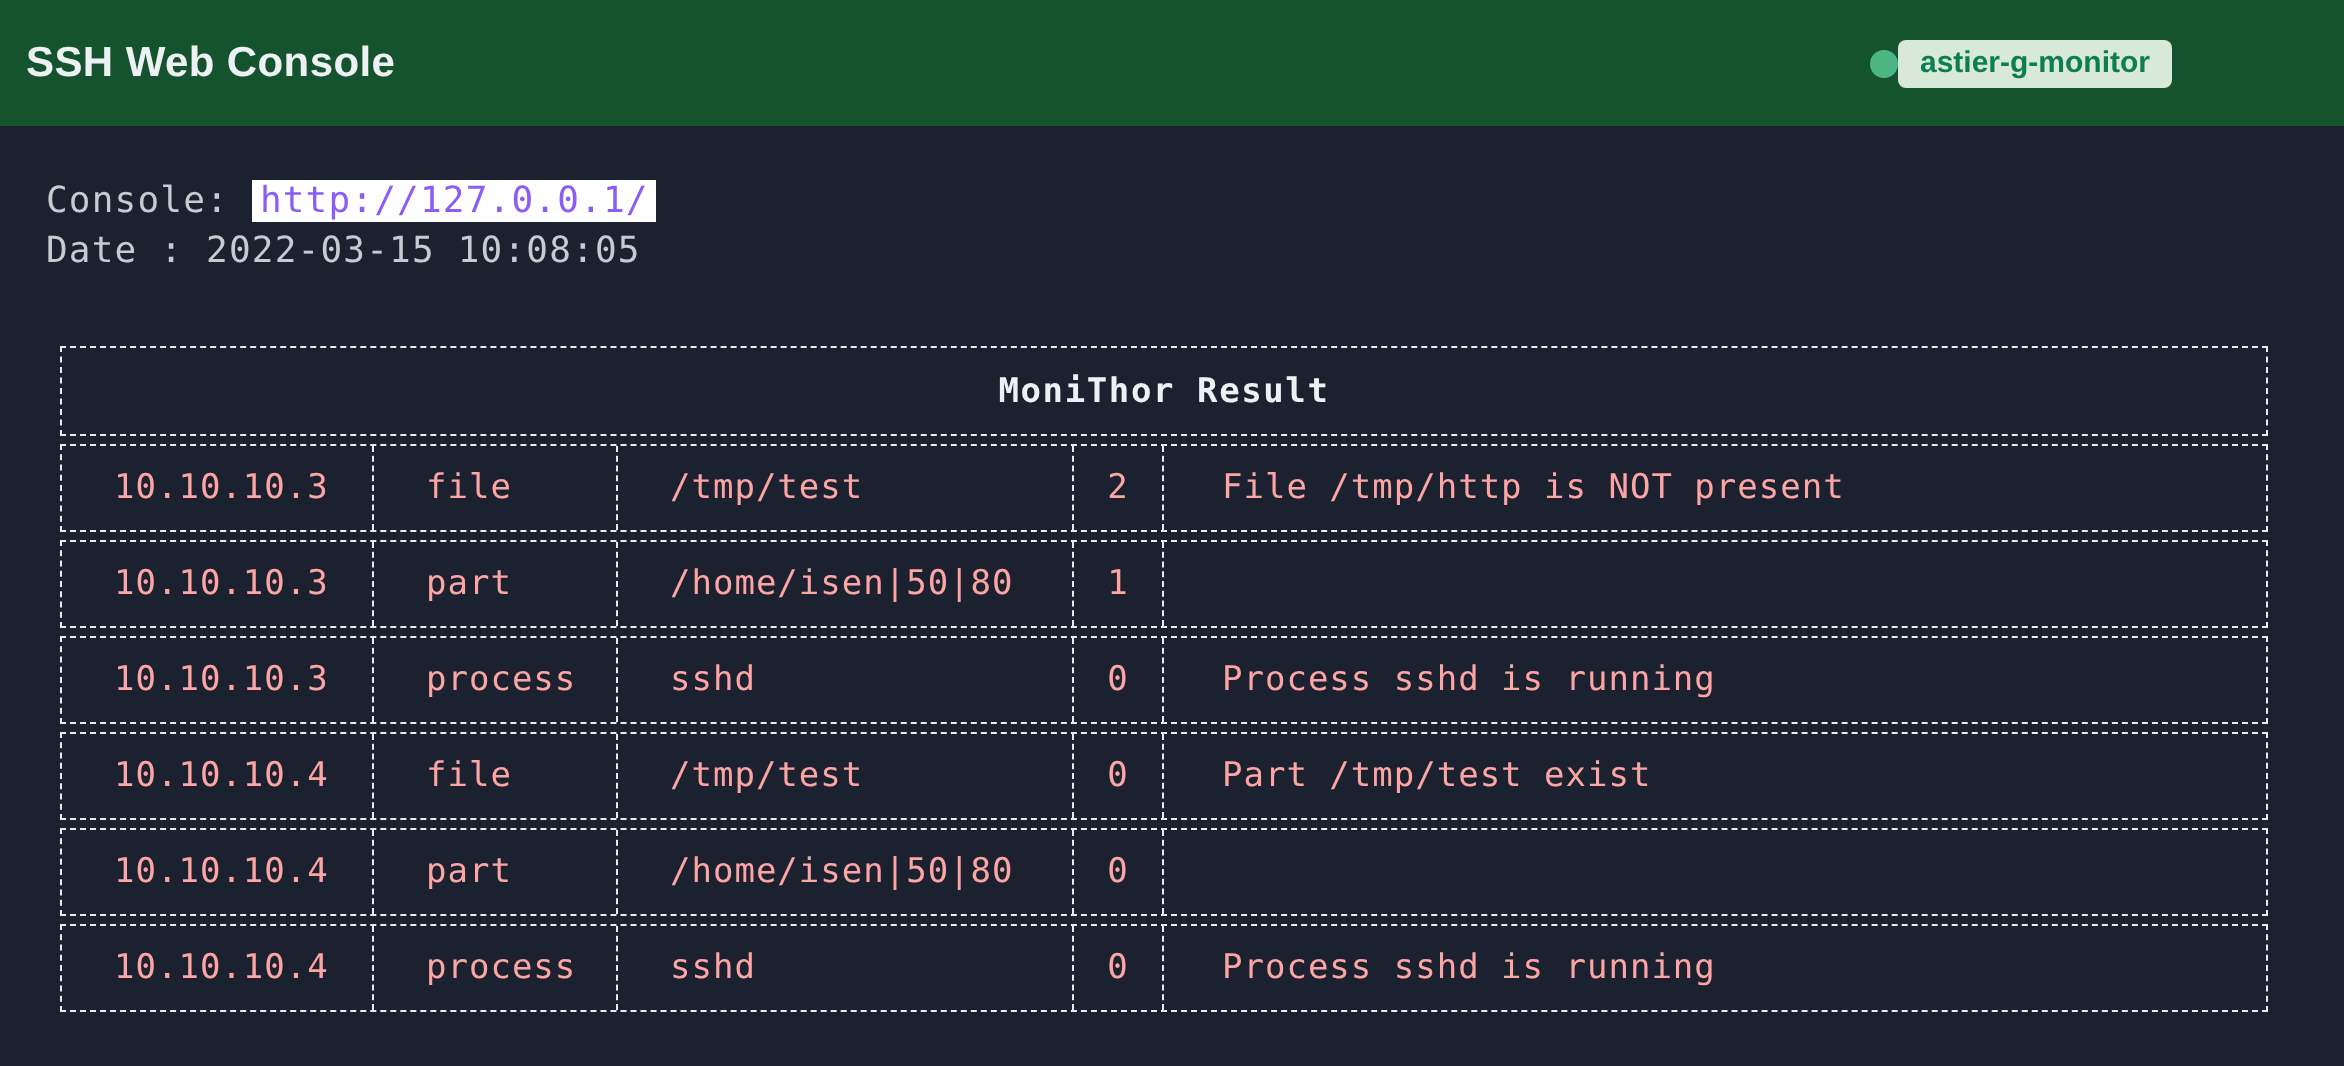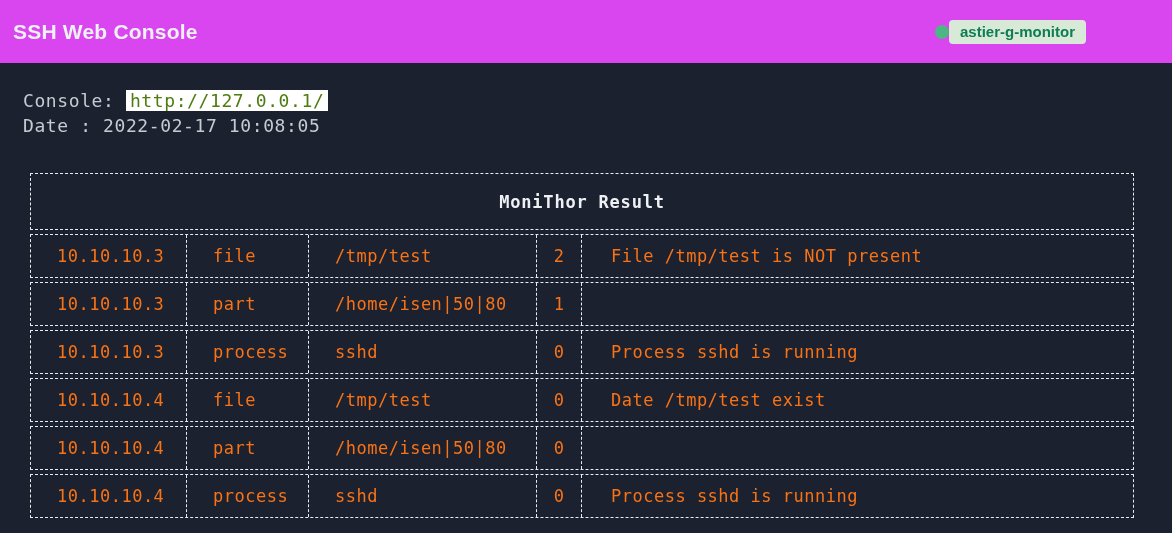--- a/index.html
+++ b/index.html
@@ -5,21 +5,21 @@
   * { box-sizing: border-box; margin: 0; padding: 0; }
   html, body { width: 1172px; height: 533px; }
   body {
     background: #1b212e;
     overflow: hidden;
     font-family: "DejaVu Sans Mono", monospace;
   }
   
   .app-header {
     height: 63px;
-    background: #d946ef;
+    background: #14532d;
     display: flex;
     align-items: center;
     justify-content: space-between;
     padding: 0 86px 0 13px;
   }
   .app-title {
     font-family: "Liberation Sans", sans-serif;
     font-size: 21px;
     font-weight: bold;
     color: #eef1f3;
@@ -44,49 +44,49 @@
   .main-area { padding: 25px 0 0 23px; }
   .info-line {
     font-size: 18px;
     letter-spacing: 0.6px;
     line-height: 25px;
     color: #c7cbd1;
     white-space: pre;
   }
   .refresh-url {
     background: #ffffff;
-    color: #4d7c0f;
+    color: #8b5cf6;
     text-decoration: none;
     padding: 0 4px;
   }
   
   .result-table {
     width: 1104px;
     margin: 35px 0 0 7px;
   }
   .table-title {
     border: 1px dashed #e9ebee;
-    height: 57px;
+    height: 45px;
     margin-bottom: 4px;
     display: flex;
     align-items: center;
     justify-content: center;
     font-size: 17px;
     font-weight: bold;
     letter-spacing: 0.8px;
     color: #eef1f4;
   }
   .t-row {
     border: 1px dashed #e9ebee;
     height: 44px;
     margin-bottom: 4px;
     display: flex;
     font-size: 17px;
     letter-spacing: 0.5px;
-    color: #f97316;
+    color: #fca5a5;
     white-space: pre;
   }
   .t-row:last-child { margin-bottom: 0; }
   .cell {
     display: flex;
     align-items: center;
     padding-left: 26px;
     overflow: hidden;
   }
   .cell.divided { border-right: 1px dashed #e9ebee; }
@@ -102,26 +102,26 @@
 <header class="app-header">
   <div class="app-title">SSH Web Console</div>
   <div class="status-area">
     <span class="status-dot" style="background: rgb(77, 183, 131);"></span>
     <span class="host-badge" style="background: rgb(216, 233, 216); color: rgb(13, 125, 82);">astier-g-monitor</span>
   </div>
 </header>
 
 <main class="main-area">
   <div class="info-line"><span>Console: </span><a href="#" class="refresh-url">http://127.0.0.1/</a></div>
-  <div class="info-line">Date : 2022-02-17 10:08:05</div>
+  <div class="info-line">Date : 2022-03-15 10:08:05</div>
 
   <div class="result-table">
     <div class="table-title">MoniThor Result</div>
     <div id="rows">
-        <div class="t-row"><div class="cell c1 divided">10.10.10.3</div><div class="cell c2 divided">file</div><div class="cell c3 divided">/tmp/test</div><div class="cell c4 divided">2</div><div class="cell c5">File /tmp/test is NOT present</div></div>
+        <div class="t-row"><div class="cell c1 divided">10.10.10.3</div><div class="cell c2 divided">file</div><div class="cell c3 divided">/tmp/test</div><div class="cell c4 divided">2</div><div class="cell c5">File /tmp/http is NOT present</div></div>
         <div class="t-row"><div class="cell c1 divided">10.10.10.3</div><div class="cell c2 divided">part</div><div class="cell c3 divided">/home/isen|50|80</div><div class="cell c4 divided">1</div></div>
         <div class="t-row"><div class="cell c1 divided">10.10.10.3</div><div class="cell c2 divided">process</div><div class="cell c3 divided">sshd</div><div class="cell c4 divided">0</div><div class="cell c5">Process sshd is running</div></div>
-        <div class="t-row"><div class="cell c1 divided">10.10.10.4</div><div class="cell c2 divided">file</div><div class="cell c3 divided">/tmp/test</div><div class="cell c4 divided">0</div><div class="cell c5">Date /tmp/test exist</div></div>
+        <div class="t-row"><div class="cell c1 divided">10.10.10.4</div><div class="cell c2 divided">file</div><div class="cell c3 divided">/tmp/test</div><div class="cell c4 divided">0</div><div class="cell c5">Part /tmp/test exist</div></div>
         <div class="t-row"><div class="cell c1 divided">10.10.10.4</div><div class="cell c2 divided">part</div><div class="cell c3 divided">/home/isen|50|80</div><div class="cell c4 divided">0</div></div>
         <div class="t-row"><div class="cell c1 divided">10.10.10.4</div><div class="cell c2 divided">process</div><div class="cell c3 divided">sshd</div><div class="cell c4 divided">0</div><div class="cell c5">Process sshd is running</div></div>
       </div>
   </div>
 </main>
 
 </body></html>

